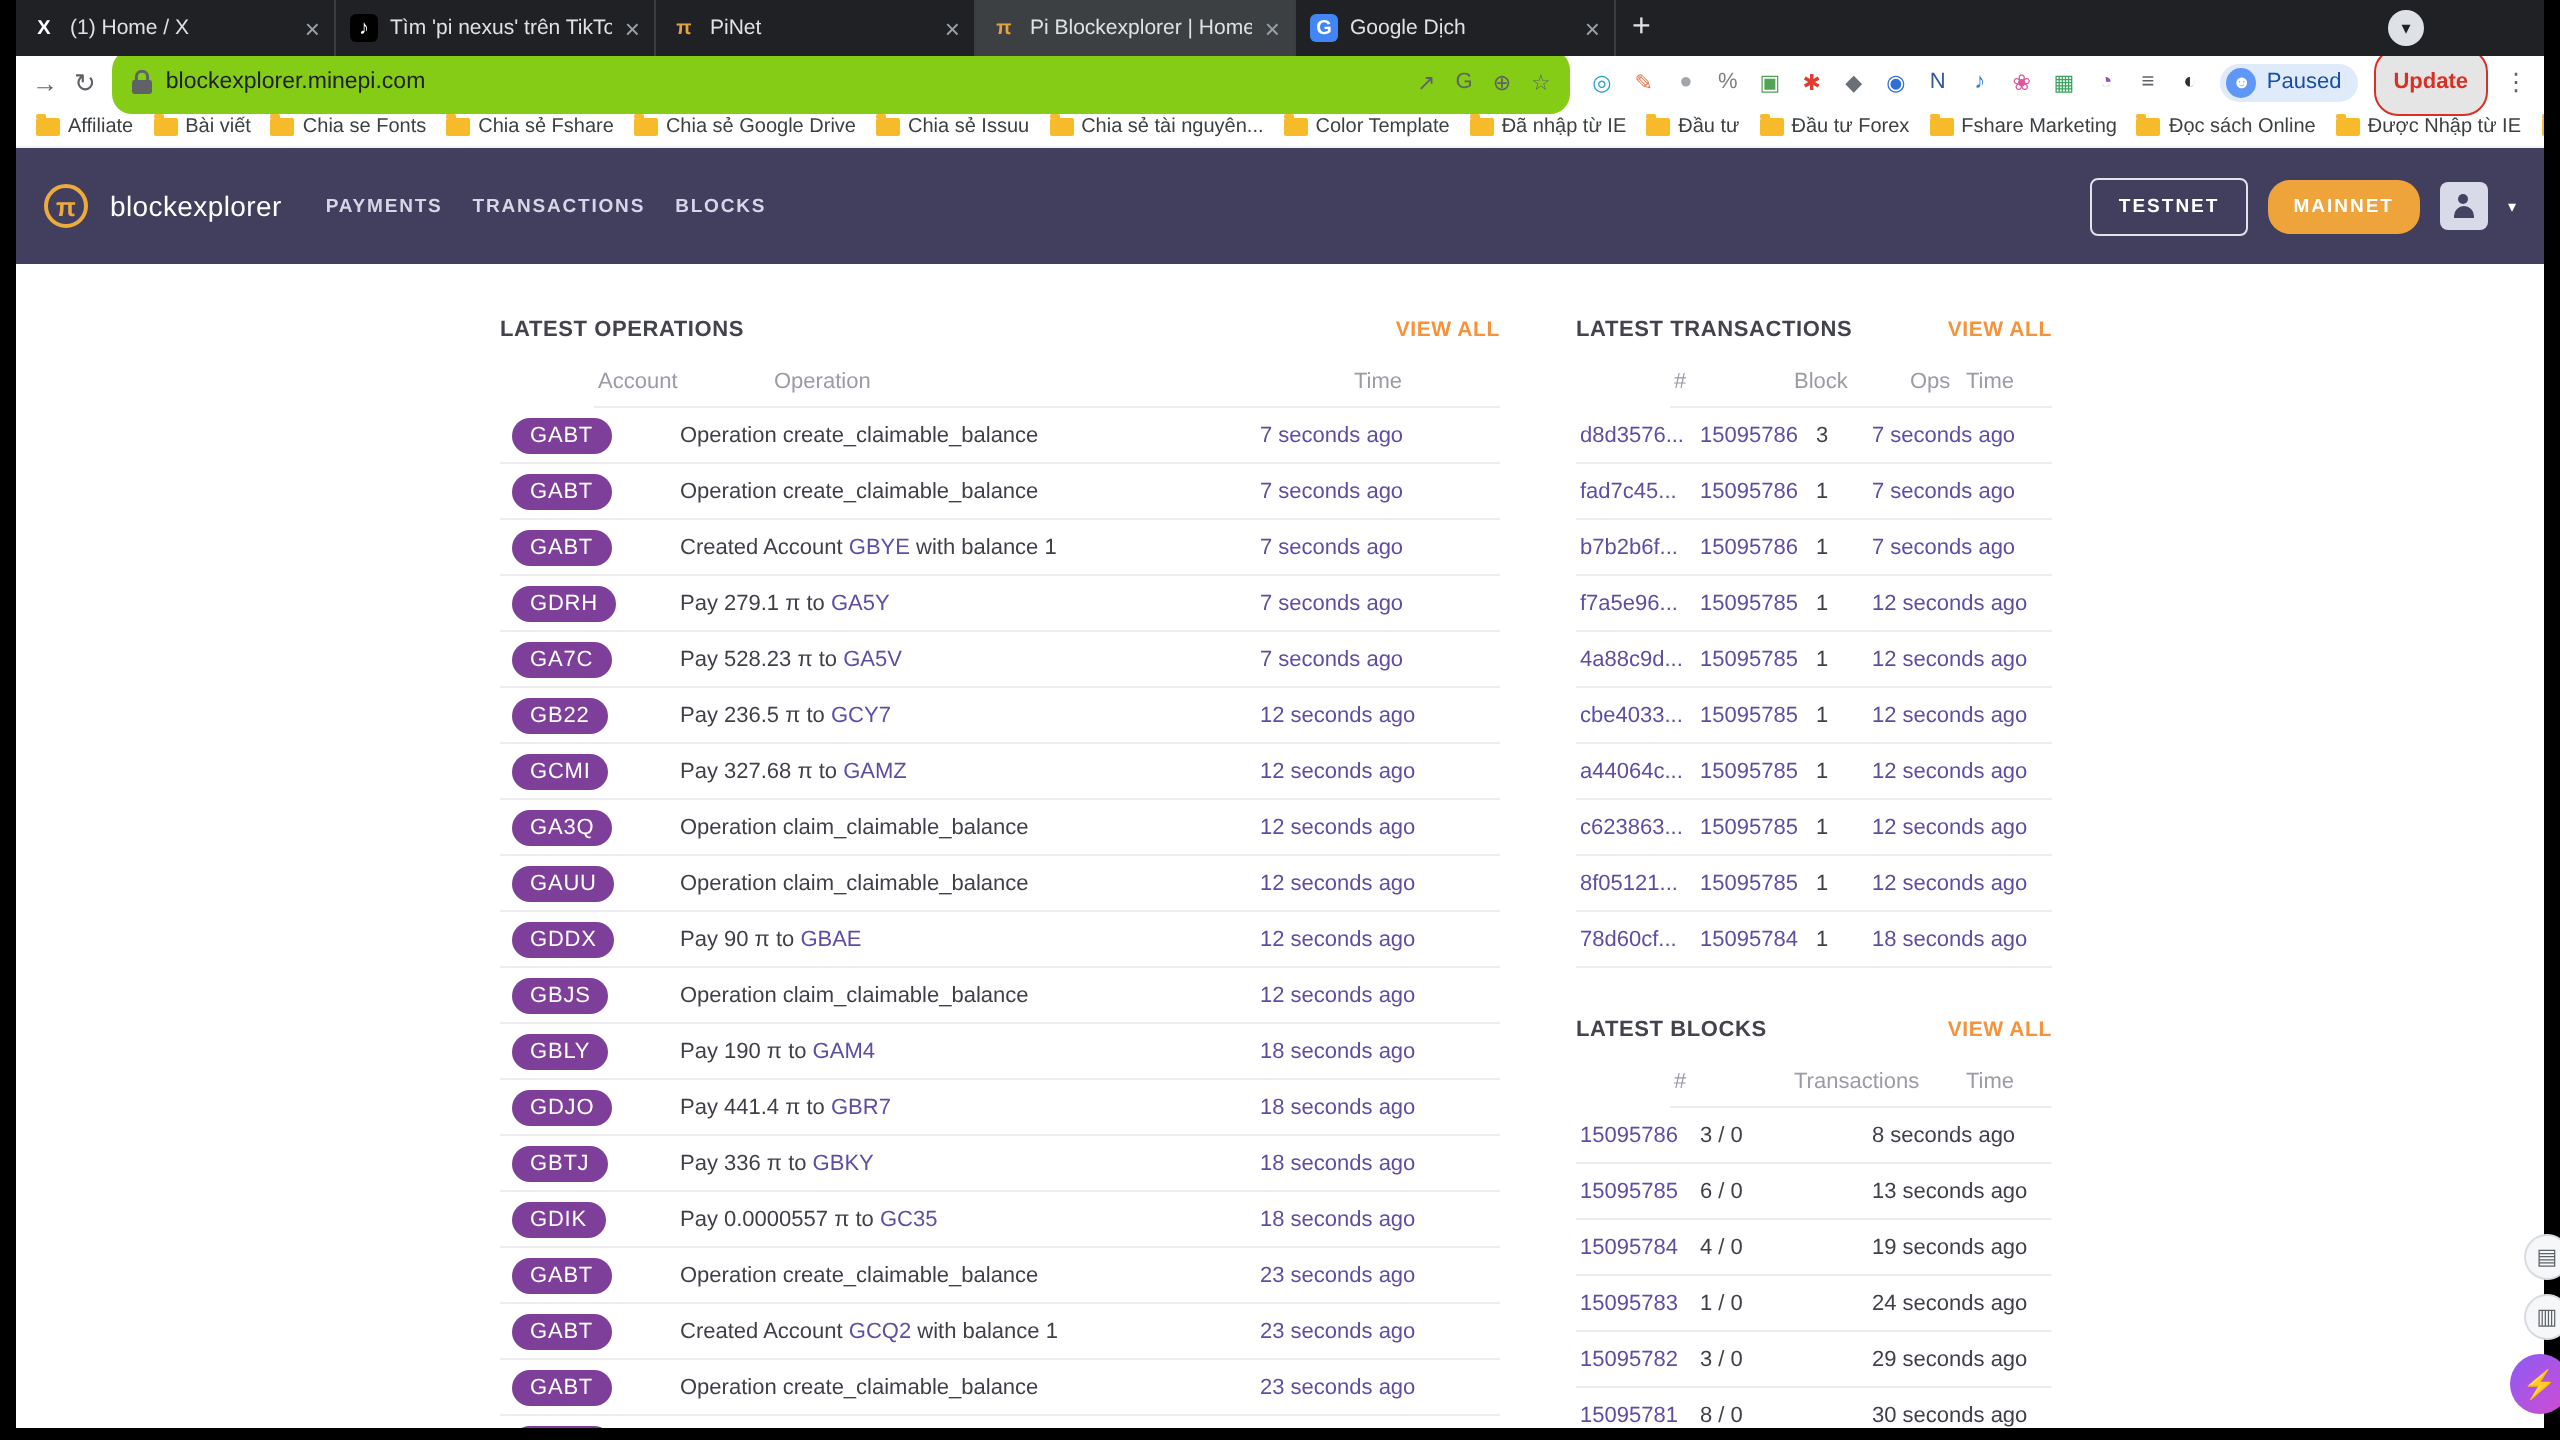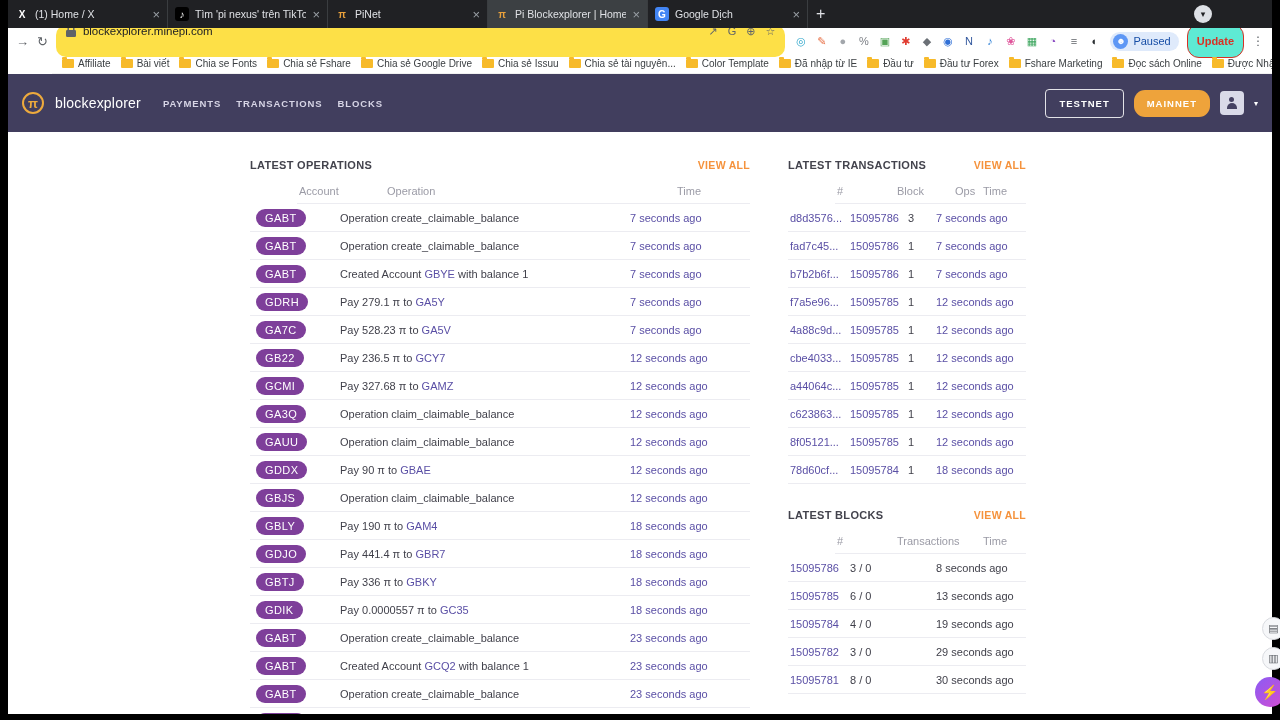--- a/index.html
+++ b/index.html
@@ -18,37 +18,37 @@
   .tab-close { color:#9aa0a6; font-size:13px; flex:0 0 auto; }
   .favicon { width:14px; height:14px; border-radius:3px; display:flex; align-items:center;
     justify-content:center; font-size:10px; font-weight:700; flex:0 0 14px; }
   .newtab { color:#dfe1e5; font-size:16px; margin-left:8px; }
   .tabsearch { position:absolute; right:60px; top:5px; width:18px; height:18px; border-radius:50%;
     background:#dee1e6; color:#202124; display:flex; align-items:center; justify-content:center; font-size:9px; }
 
   
   .toolbar { height:26px; background:#fff; display:flex; align-items:center; padding:0 8px; gap:8px; }
   .navbtn { color:#5f6368; font-size:13px; flex:0 0 auto; }
-  .omnibox { flex:1; height:32px; background:#fde047; border-radius:10px; display:flex;
-    align-items:flex-start; padding:0 10px; gap:7px; font-size:11.5px; color:#202124; min-width:0; }
+  .omnibox { flex:1; height:32px; background:#84cc16; border-radius:10px; display:flex;
+    align-items:center; padding:0 10px; gap:7px; font-size:11.5px; color:#202124; min-width:0; }
   .lockicon { flex:0 0 auto; display:flex; }
   .omni-right { margin-left:auto; display:flex; gap:10px; color:#5f6368; font-size:11px; }
   #extensions { display:flex; gap:6px; align-items:center; font-size:11px; }
   .ext { width:15px; text-align:center; }
   .paused { display:flex; align-items:center; gap:5px; background:#dfeafb; border-radius:11px;
     padding:2px 8px 2px 3px; font-size:11px; color:#174ea6; }
   .pavatar { width:15px; height:15px; border-radius:50%; background:#5e97f5; color:#fff;
     display:flex; align-items:center; justify-content:center; font-size:9px; }
   .update { border:1.5px solid #d93025; color:#d93025; border-radius:12px; padding:10px 9px;
-    font-size:11px; font-weight:700; background:#5eead4;text-align:right; }
+    font-size:11px; font-weight:700; background:#e5e5e5;text-align:right; }
   .kebab { color:#5f6368; font-size:12px; }
 
   
   .bookmarks { height:20px; background:#fff; display:flex; align-items:center; padding:0 10px;
-    font-size:10px; color:#3c4043; gap:10px; white-space:nowrap; overflow:hidden; border-bottom:1px solid #f1f1f1;margin-left:44px; }
+    font-size:10px; color:#3c4043; gap:10px; white-space:nowrap; overflow:hidden; border-bottom:1px solid #f1f1f1; }
   .bm { display:flex; align-items:center; gap:4px; flex:0 0 auto; }
   .folder { width:12px; height:9px; background:#f7ba2a; border-radius:1px; position:relative; flex:0 0 12px; }
   .folder::before { content:""; position:absolute; top:-2px; left:0; width:5px; height:2px;
     background:#f7ba2a; border-radius:1px 1px 0 0; }
 
   
   .siteheader { height:58px; background:var(--header_bg); display:flex; align-items:center; padding:0 14px; color:#fff; }
   .pi-logo { width:22px; height:22px; border:2px solid #edaa3d; border-radius:50%; display:flex;
     align-items:center; justify-content:center; color:#edaa3d; font-size:13px; font-weight:700; flex:0 0 22px; }
   .brand-text { font-size:14px; margin-left:11px; letter-spacing:0.2px; }
@@ -461,20 +461,25 @@
           <a class="cell plink">15095785</a>
           <span class="cell dark">6 / 0</span>
           <span class="cell dark">13 seconds ago</span>
         </div>
         <div class="trow bk-grid">
           <a class="cell plink">15095784</a>
           <span class="cell dark">4 / 0</span>
           <span class="cell dark">19 seconds ago</span>
         </div>
         <div class="trow bk-grid">
+          <a class="cell plink">15095783</a>
+          <span class="cell dark">1 / 0</span>
+          <span class="cell dark">24 seconds ago</span>
+        </div>
+        <div class="trow bk-grid">
           <a class="cell plink">15095782</a>
           <span class="cell dark">3 / 0</span>
           <span class="cell dark">29 seconds ago</span>
         </div>
         <div class="trow bk-grid">
           <a class="cell plink">15095781</a>
           <span class="cell dark">8 / 0</span>
           <span class="cell dark">30 seconds ago</span>
         </div>
       </div>

